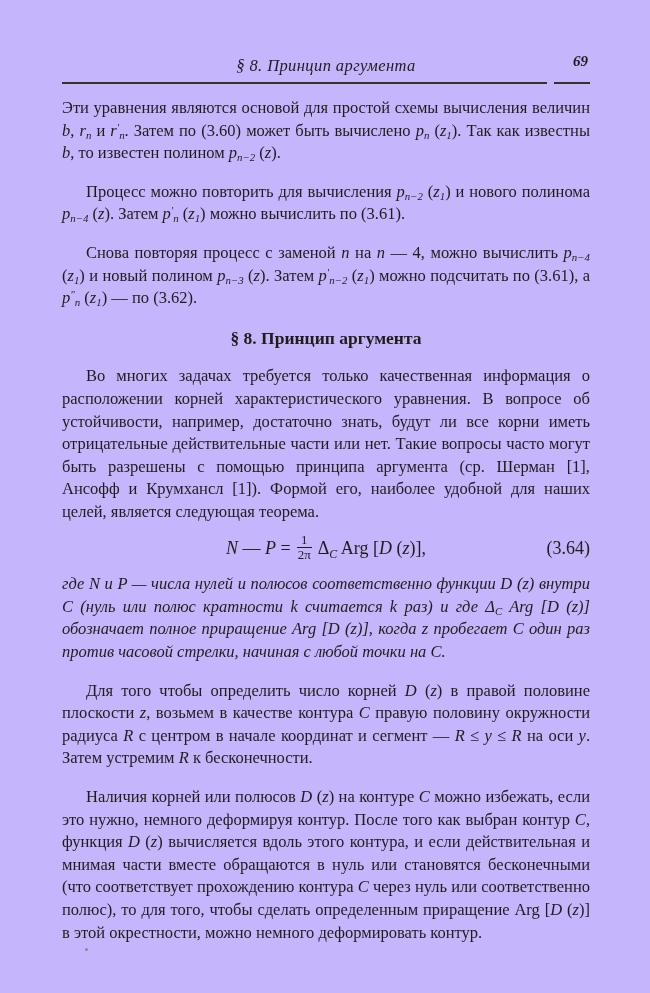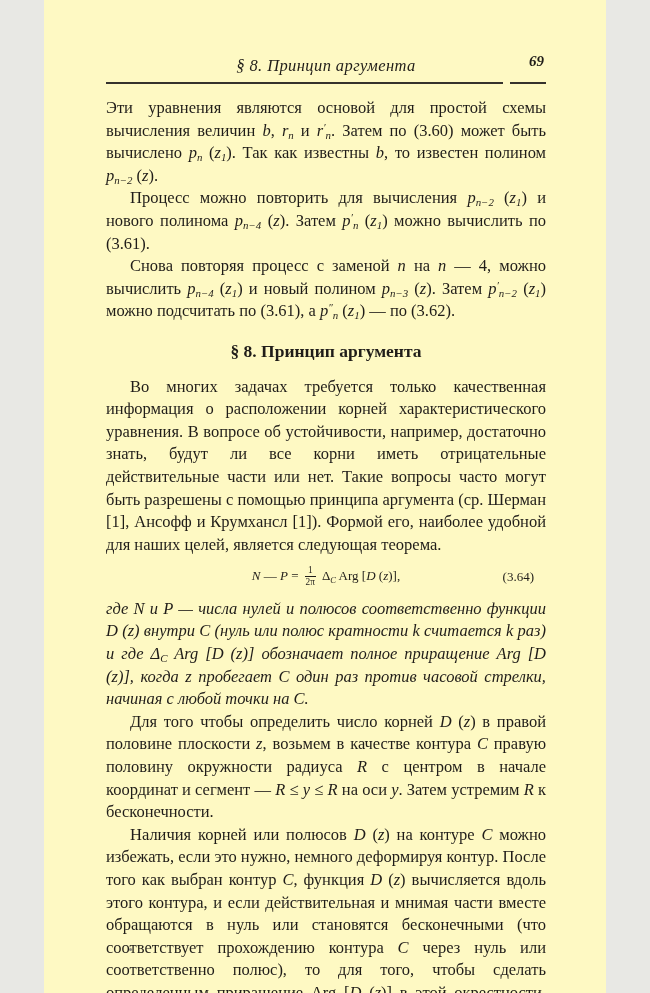--- a/index.html
+++ b/index.html
@@ -1,45 +1,45 @@
 <!DOCTYPE html>
 <html lang="ru"><head>
 <meta charset="utf-8">
 <title>§ 8. Принцип аргумента — стр. 69</title>
 <style>
   html,body{margin:0;padding:0;background:#e8e8e4;}
   .page{
-    width:562px;height:993px;position:relative;overflow:hidden;
-    background:#fef9c3;color:#201d19;
+    width:650px;height:993px;position:relative;overflow:hidden;
+    background:#c4b5fd;color:#201d19;
     font-family:"Liberation Serif","DejaVu Serif",serif;
     margin:0 auto;
   }
   .content{position:absolute;left:62px;right:60px;top:56px;}
   .running-head{position:relative;height:22px;font-size:16.5px;}
   .rh-title{display:block;text-align:center;font-style:italic;letter-spacing:0.4px;}
   .rh-page{position:absolute;right:2px;top:-3px;font-style:italic;font-weight:bold;font-size:15px;}
   .header-rule{display:flex;gap:7px;margin-top:4px;align-items:center;}
   .rule-long{flex:1;height:2px;background:#35322c;}
   .rule-short{width:36px;height:2px;background:#35322c;}
   .body-text{margin-top:13px;font-size:16.5px;line-height:22.6px;}
   .para{margin:0;text-align:justify;}
-  .indent{text-indent:24px;}
+  .indent{text-indent:24px;margin-top:16px;}
   .em{font-style:italic;}
   sub,sup{font-size:0.66em;font-style:italic;line-height:0;}
   sub{vertical-align:-0.32em;}
   sup{vertical-align:0.5em;}
   .thm-label{letter-spacing:4.5px;}
   .section-heading{text-align:center;font-weight:bold;font-size:17.5px;margin:17px 0 13px;}
-  .equation{position:relative;display:flex;justify-content:center;align-items:center;margin:9px 0 10px;font-size:13px;}
+  .equation{position:relative;display:flex;justify-content:center;align-items:center;margin:9px 0 10px;font-size:18px;}
   .eq-main{display:inline-flex;align-items:center;}
   .eq-main > span{margin:0 3px;}
   .frac{display:inline-flex;flex-direction:column;text-align:center;font-size:0.72em;line-height:1.15;font-style:normal;}
   .frac .num{border-bottom:1.4px solid #201d19;padding:0 2px;}
   .frac .den{padding:0 1px;}
-  .eq-tag{position:absolute;right:12px;top:50%;transform:translateY(-50%);}
+  .eq-tag{position:absolute;right:0;top:50%;transform:translateY(-50%);}
   .speck{position:absolute;width:3px;height:3px;background:#8a8a82;border-radius:50%;left:85px;top:948px;}
 </style>
 </head>
 <body>
 
 <div class="page">
   <div class="content">
 
     <div class="running-head">
       <span class="rh-title">§ 8. Принцип аргумента</span>

